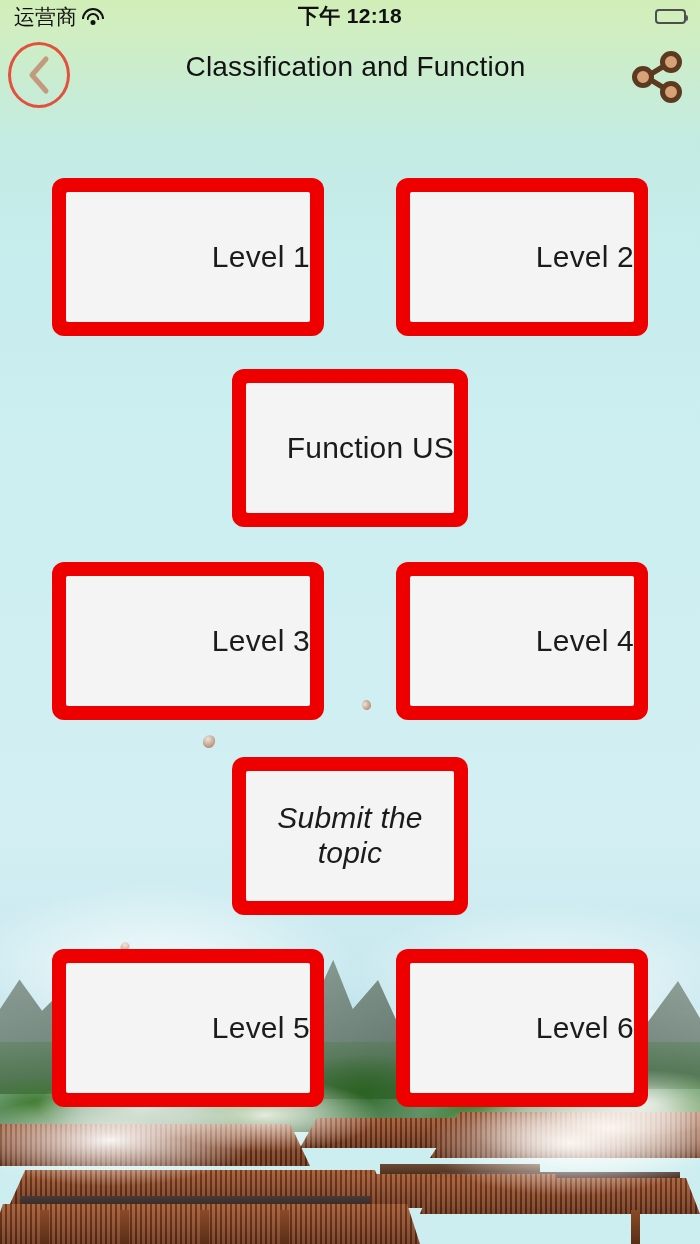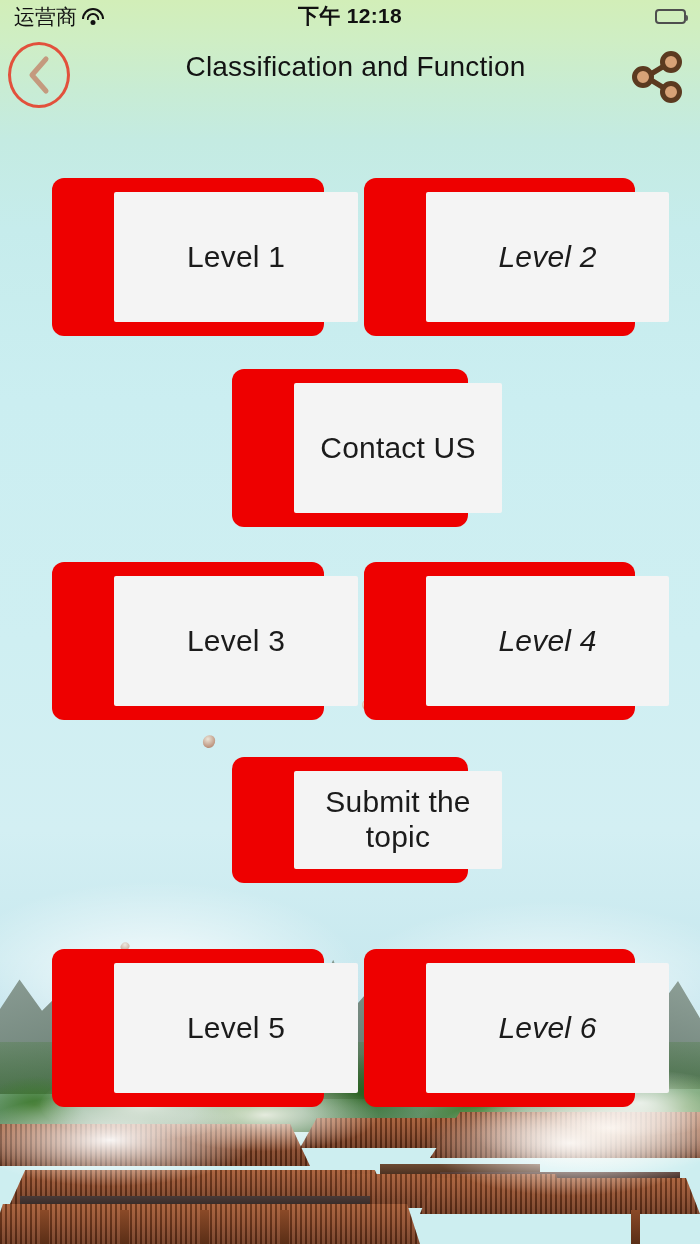--- a/index.html
+++ b/index.html
@@ -170,37 +170,36 @@
     position:absolute;
     background:#ee0000;
     border-radius:12px;
     padding:14px;
     cursor:pointer;
   }
   .btn .face {
     width:100%; height:100%;
     background:#f4f4f4;
     border-radius:2px;
-    display:flex; align-items:center; justify-content:center;
+    display:flex; align-items:center; justify-content:flex-end;
     text-align:center;
-    margin-left:48px;
   }
   .btn .face span {
     font-size:30px; color:#1b1b1b; line-height:1.16;
     letter-spacing:.2px;
   }
 
   .col-l  { left:52px;  width:272px; }
-  .col-r  { left:364px; width:271px;font-style:italic; }
+  .col-r  { left:396px; width:252px; }
   .col-c  { left:232px; width:236px; }
 
   .row1 { top:178px; height:158px; }
   .row2 { top:369px; height:158px; }
   .row3 { top:562px; height:158px; }
-  .row4 { top:757px; height:126px; }
+  .row4 { top:757px; height:158px;font-style:italic; }
   .row5 { top:949px; height:158px; }
 </style>
 </head>
 <body>
 
 <div id="scene">
   <div class="sky"></div>
   <div class="sky-haze1"></div>
   <div class="sky-haze2"></div>
 
@@ -300,21 +299,21 @@
   </div>
 
   <div class="btn col-r row1">
     <div class="face">
       <span>Level 2</span>
     </div>
   </div>
 
   <div class="btn col-c row2">
     <div class="face">
-      <span>Contact US</span>
+      <span>Function US</span>
     </div>
   </div>
 
   <div class="btn col-l row3">
     <div class="face">
       <span>Level 3</span>
     </div>
   </div>
 
   <div class="btn col-r row3">

